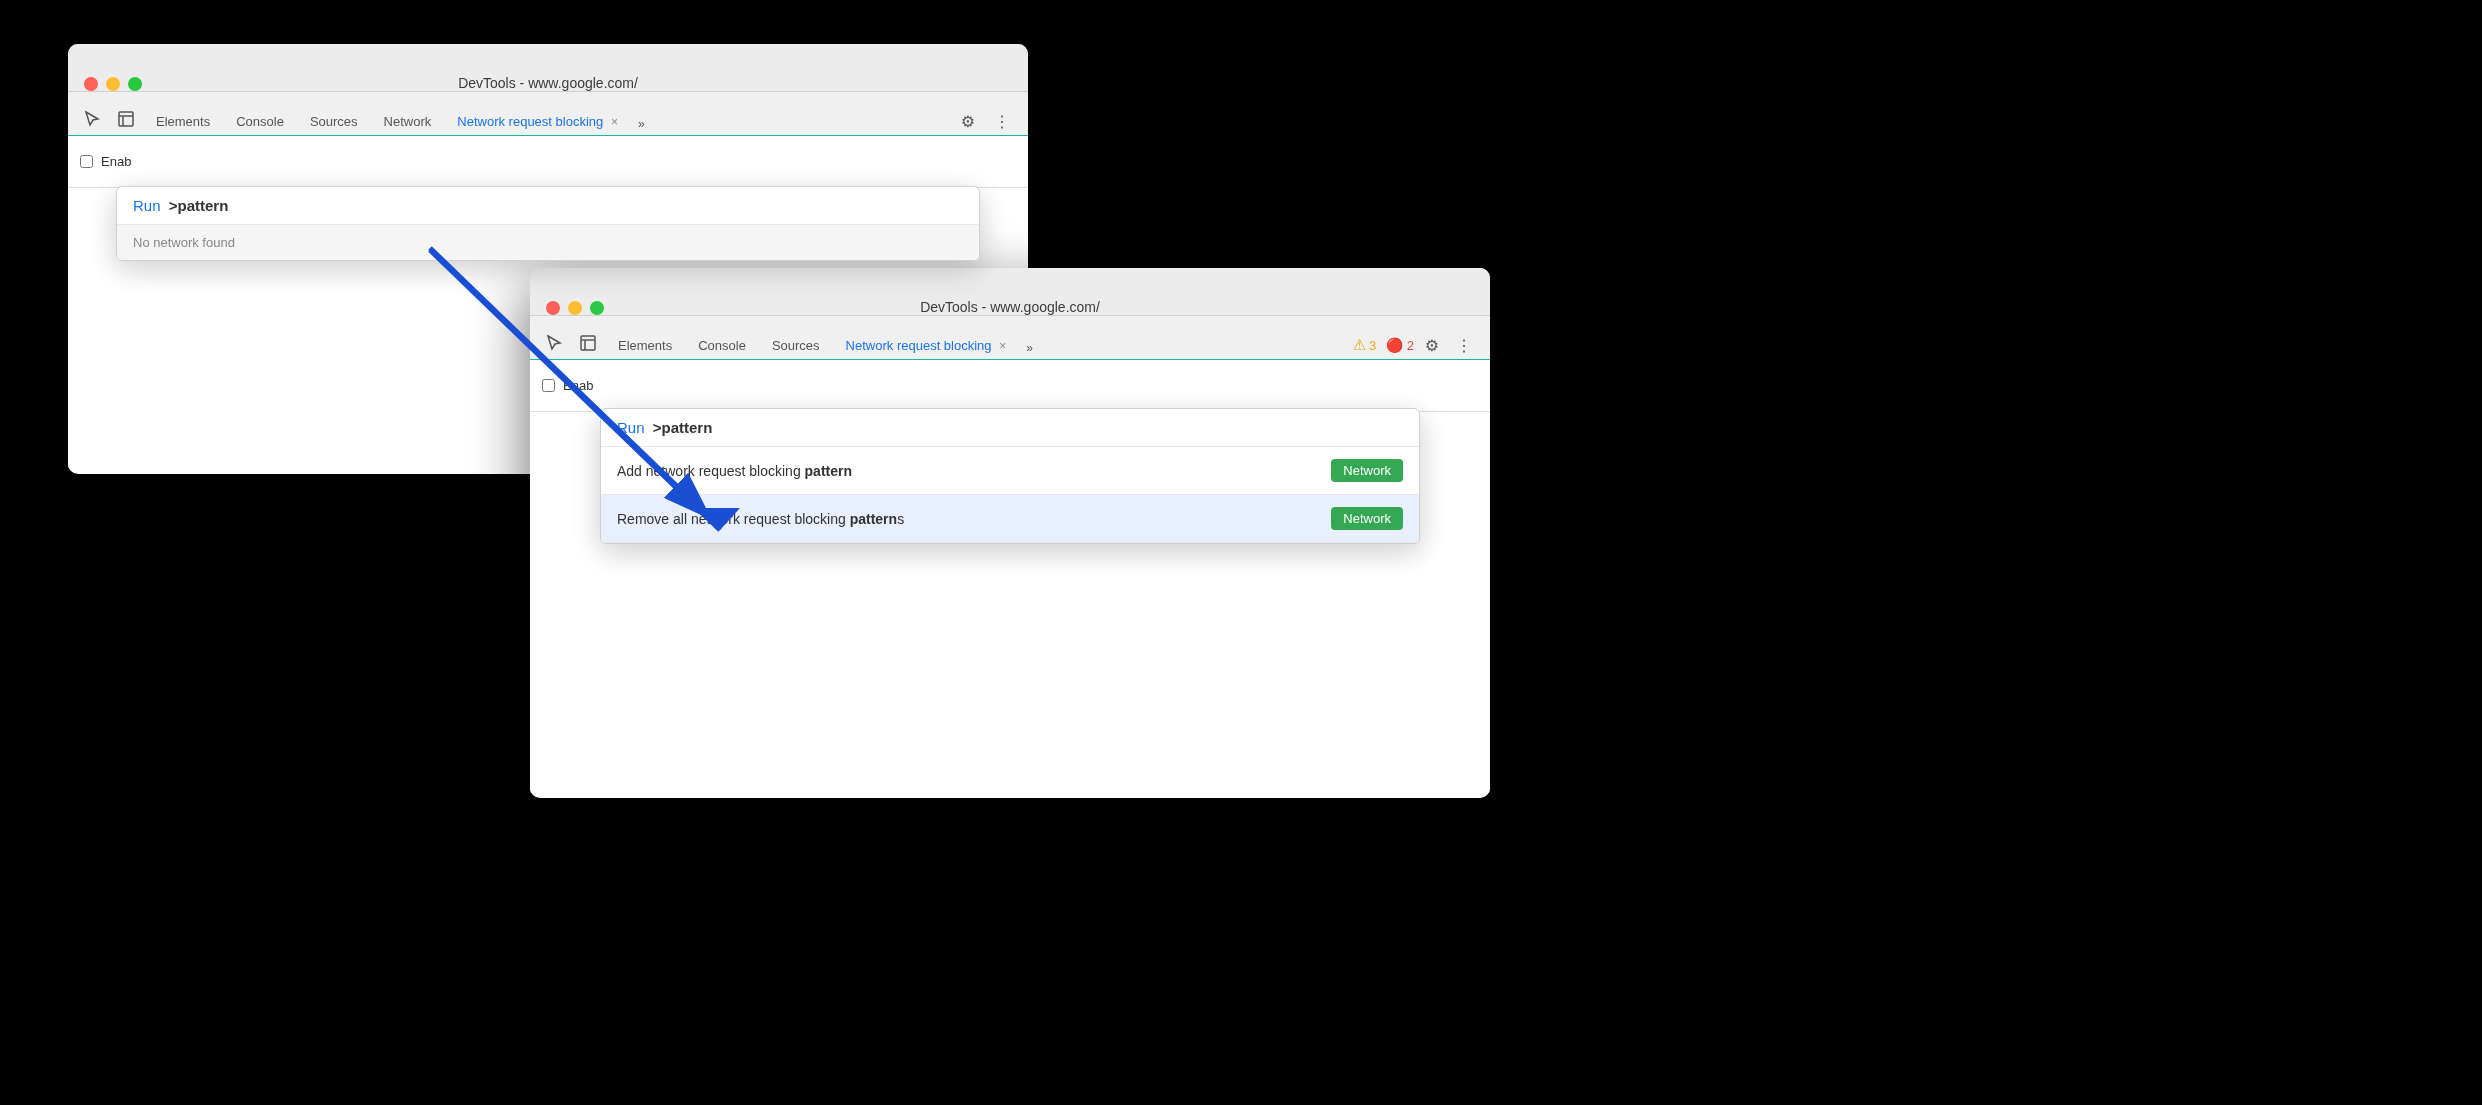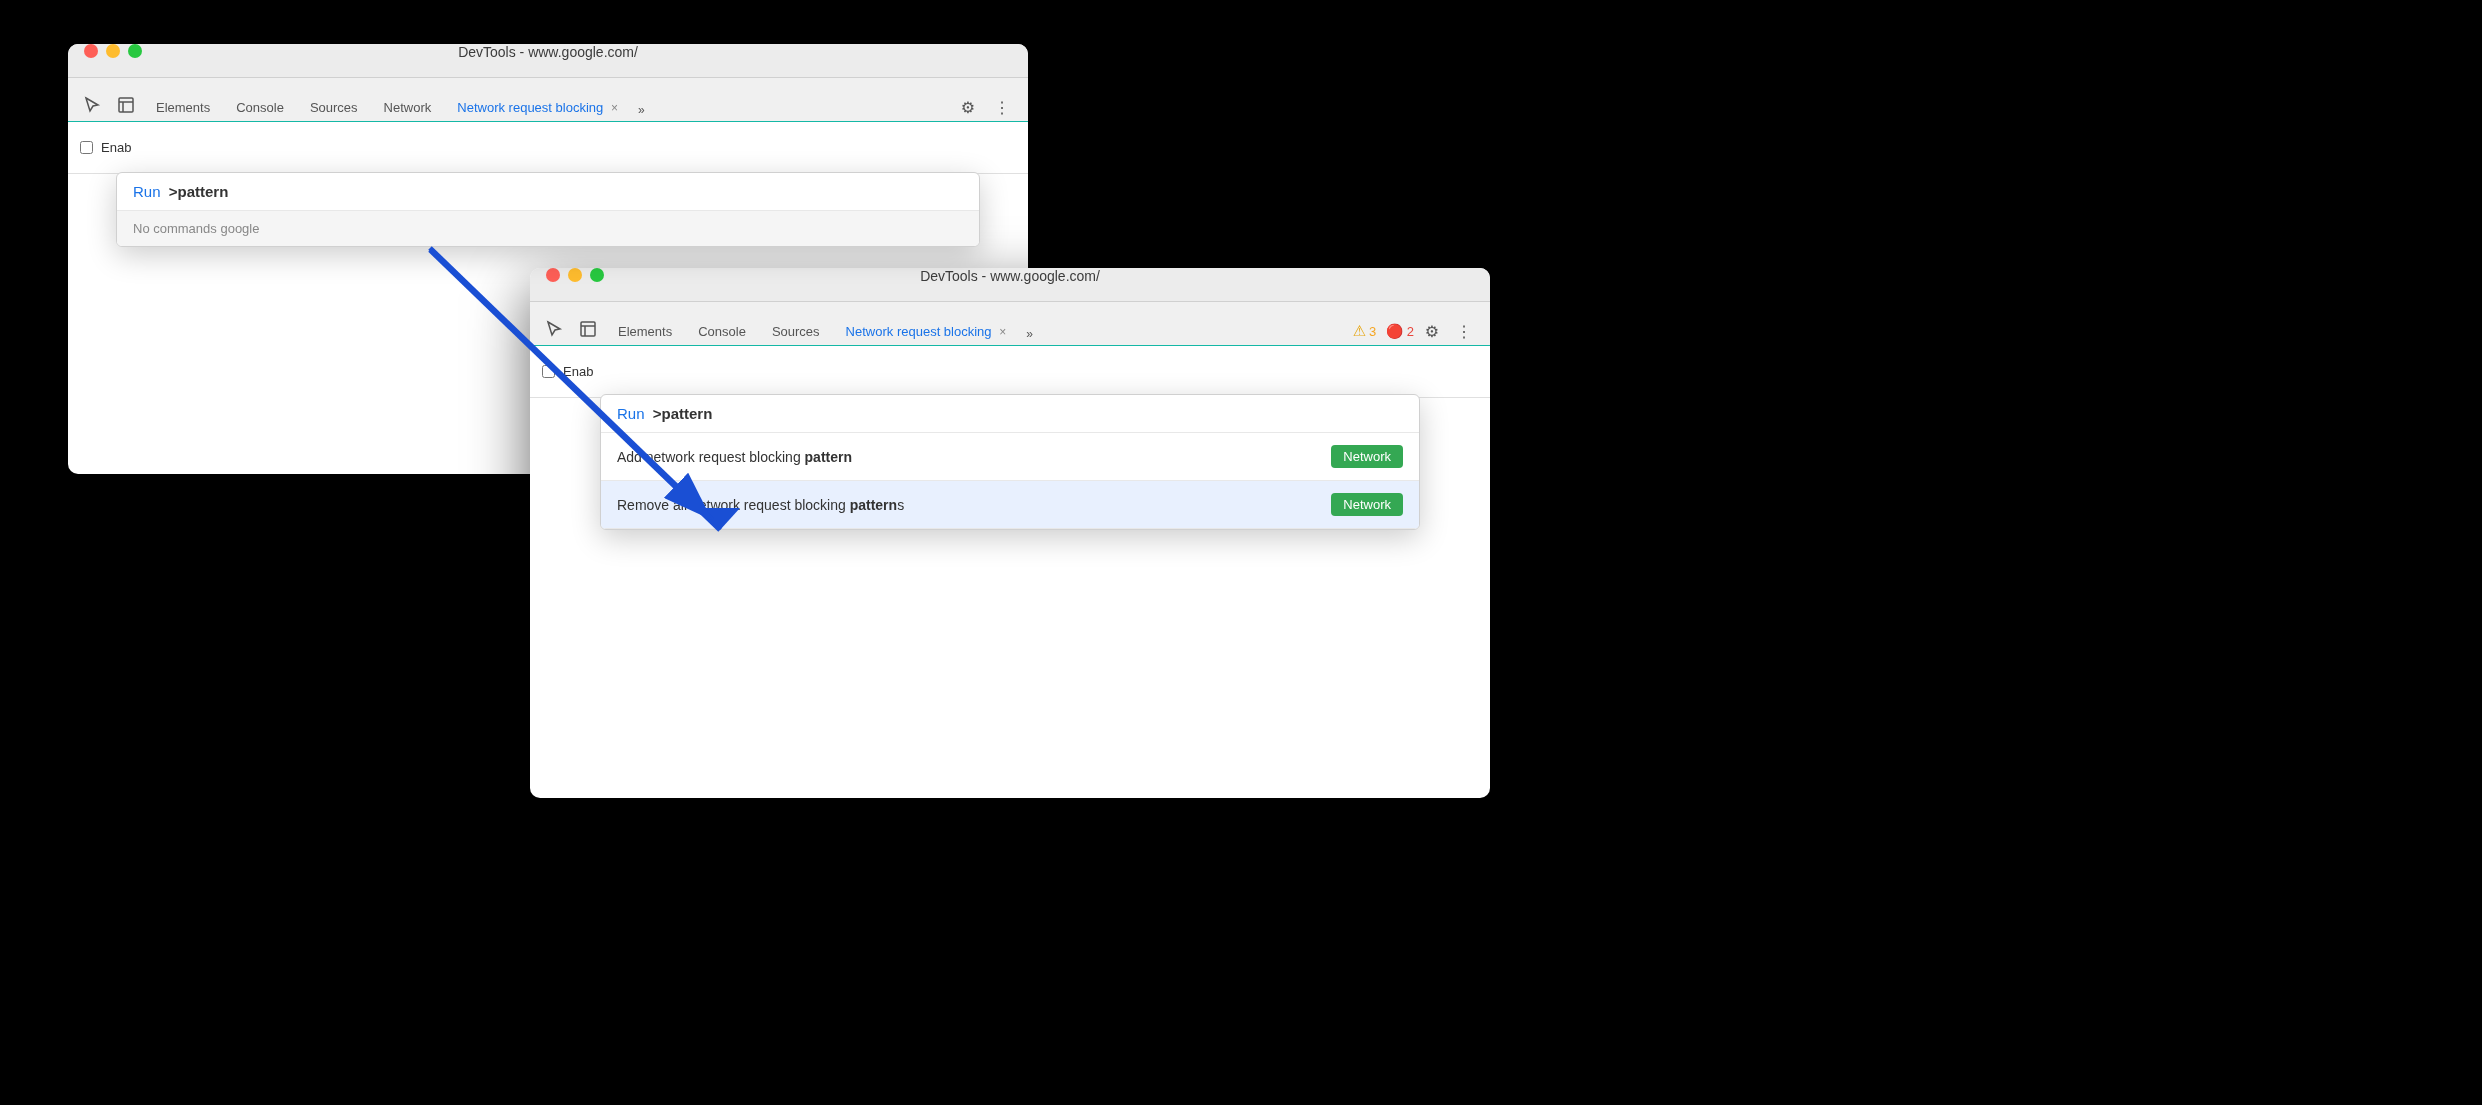--- a/index.html
+++ b/index.html
@@ -16,23 +16,23 @@
     .devtools-window {
       position: absolute;
       border-radius: 10px;
       overflow: hidden;
       box-shadow: 0 20px 60px rgba(0,0,0,0.6);
       background: #fff;
     }
 
     .window-titlebar {
       background: #ececec;
-      height: 34px;
-      display: flex;
-      align-items: flex-start;
+      height: 48px;
+      display: flex;
+      align-items: flex-end;
       justify-content: center;
       position: relative;
       border-bottom: 1px solid #d0d0d0;
     }
 
     .traffic-lights {
       position: absolute;
       left: 16px;
       display: flex;
       gap: 8px;
@@ -293,21 +293,21 @@
       <input type="checkbox" style="">
       <span>Enab</span>
     </div>
 
     <div class="cmd-palette" style="top: 50px; width: 864px;">
       <div class="cmd-input-row">
         <span class="run-label">Run</span>
         <span class="pattern-text">&gt;pattern</span>
       </div>
       <div class="cmd-no-results">
-        <span>No commands google</span>
+        <span>No network found</span>
       </div>
     </div>
   </div>
 </div>
 
 <svg class="arrow-overlay" style="position:absolute;top:0;left:0;width:2482px;height:1105px;pointer-events:none;z-index:300;">
 
   <line x1="430" y1="250" x2="720" y2="530" stroke="#1a4fd4" stroke-width="5"></line>
   <polygon points="720,530 700,508 740,508" fill="#1a4fd4" transform="rotate(0,720,530)"></polygon>
 

